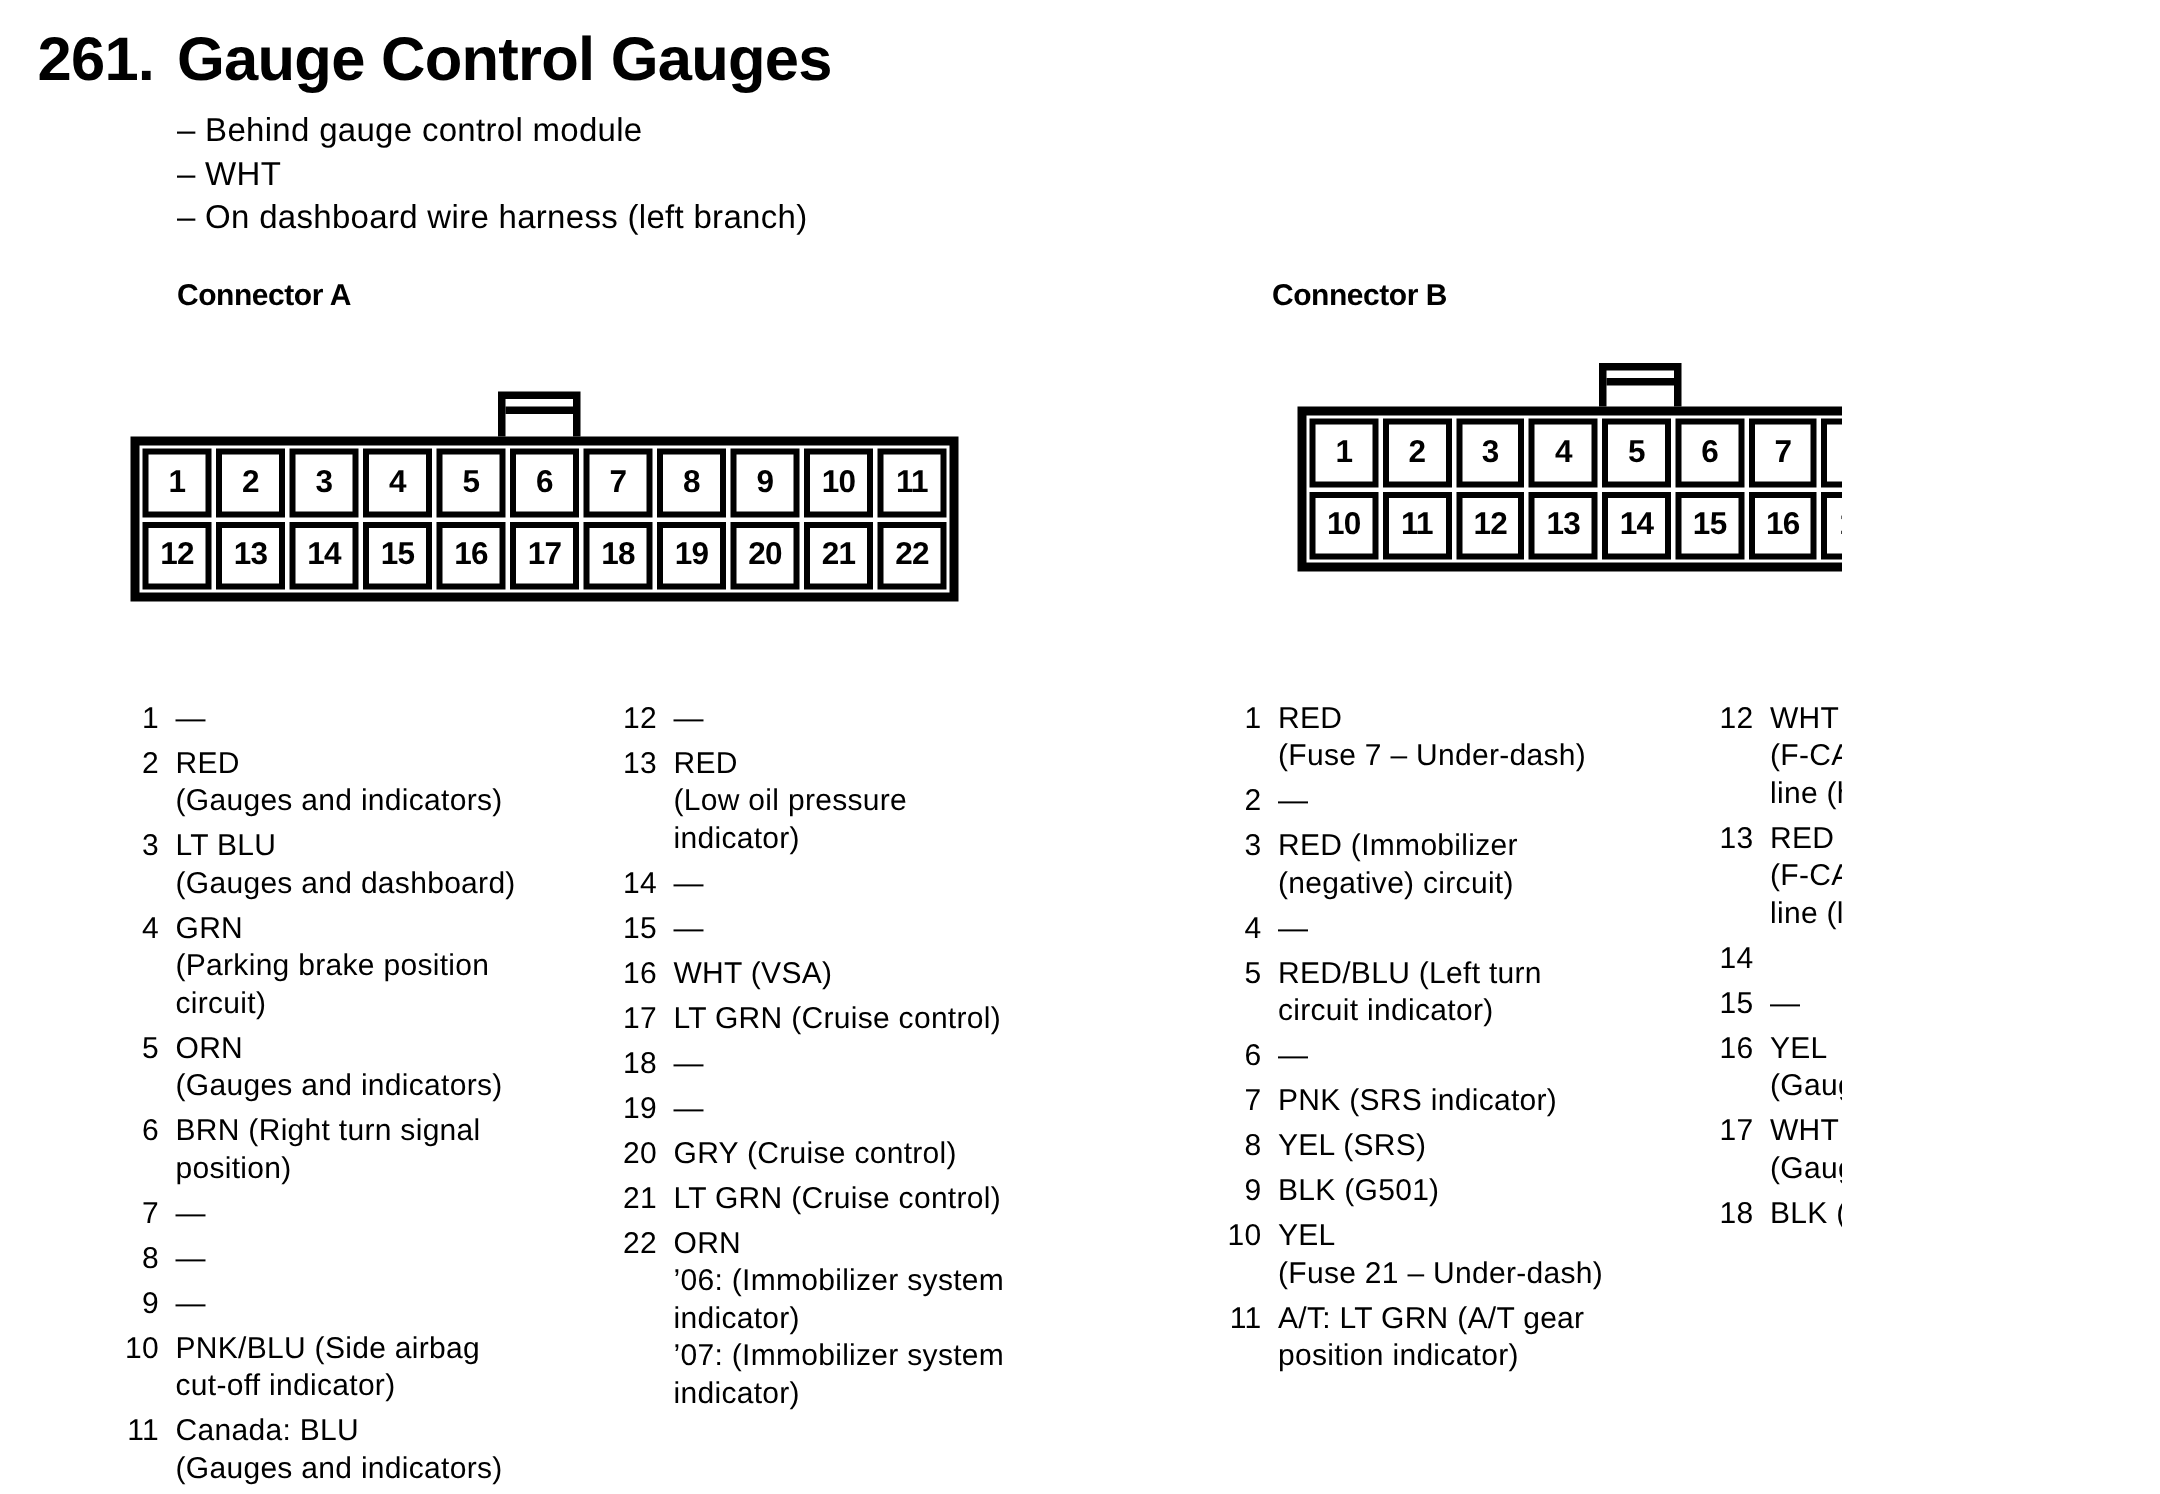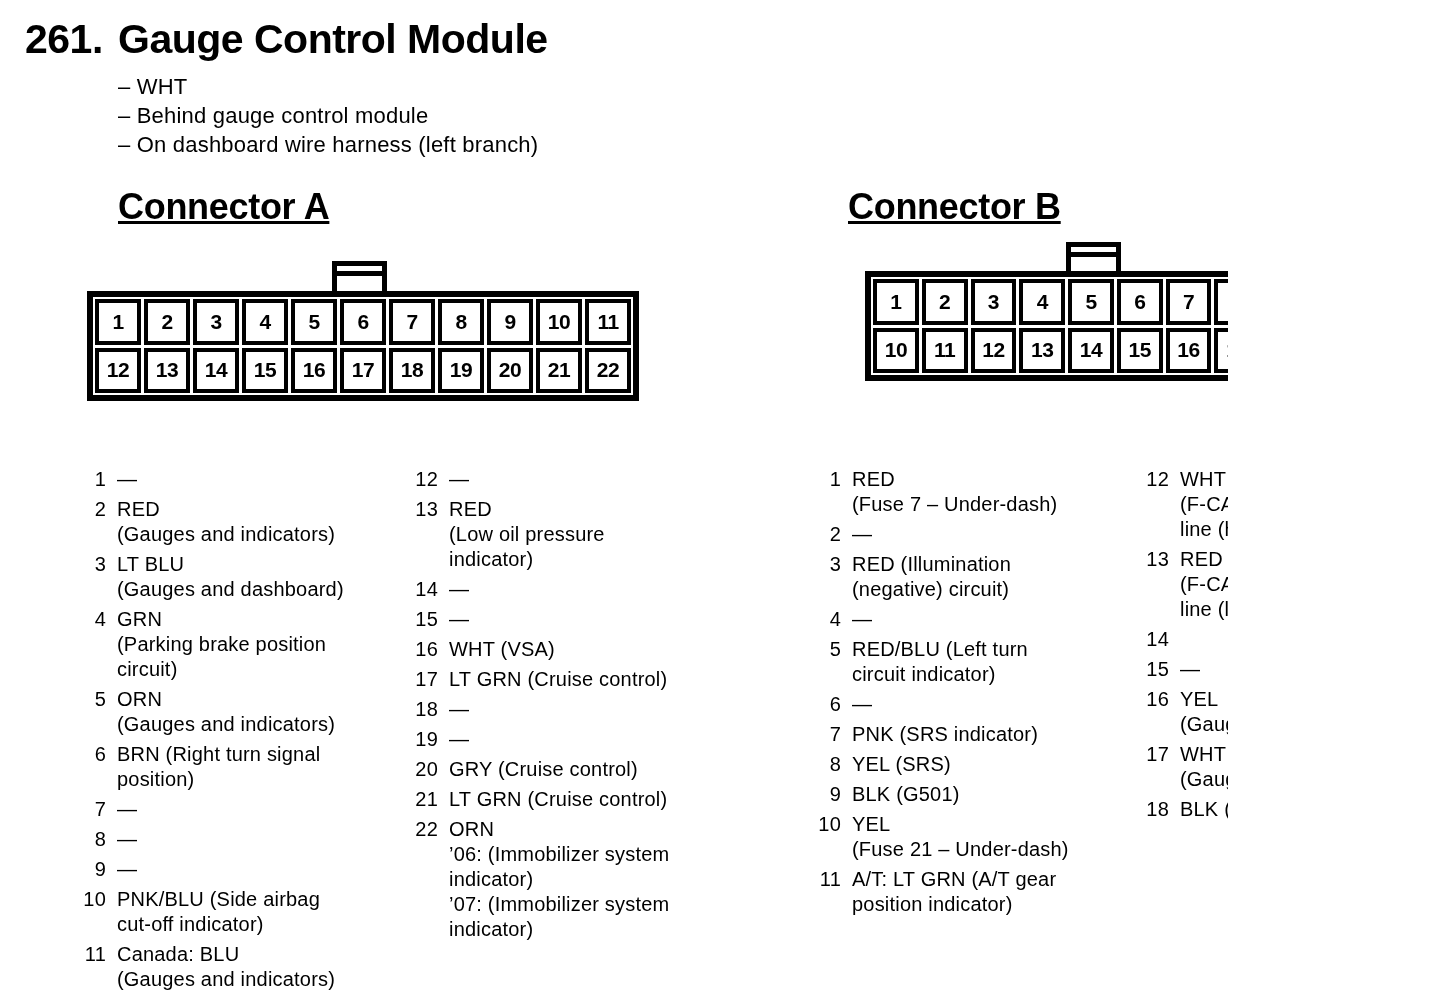--- a/index.html
+++ b/index.html
@@ -33,25 +33,24 @@
     top: 72px;
     font-size: 22px;
     line-height: 29px;
     letter-spacing: 0.2px;
     white-space: nowrap;
   }
 
   
   .conn-heading {
     position: absolute;
-    font-size: 36px;
+    font-size: 20px;
     font-weight: bold;
     letter-spacing: -0.3px;
     white-space: nowrap;
-    text-decoration: underline;
   }
   #heading-a { left: 118px; top: 186px; }
   #heading-b { left: 848px; top: 186px; text-align: center; }
 
   
   .tab {
     position: absolute;
     width: 55px;
     border: 5px solid #000;
     background: #fff;
@@ -102,26 +101,26 @@
   .pin-num  { flex: none; width: 27px; text-align: right; }
   .pin-desc { margin-left: 11px; white-space: pre-line; }
 </style>
 </head>
 <body>
 
 <div id="page">
 
   <div class="title-row">
     <span class="title-num">261.</span>
-    <span class="title-text">Gauge Control Module</span>
+    <span class="title-text">Gauge Control Gauges</span>
   </div>
 
   <div class="notes">
+    <div class="note-line">– Behind gauge control module</div>
     <div class="note-line">– WHT</div>
-    <div class="note-line">– Behind gauge control module</div>
     <div class="note-line">– On dashboard wire harness (left branch)</div>
   </div>
 
   <div class="conn-heading" id="heading-a">Connector A</div>
   <div class="conn-heading" id="heading-b">Connector B</div>
 
   <div class="tab" id="tab-a">
     <div class="tab-bar"></div>
   </div>
   <div class="connector" id="conn-a">
@@ -306,21 +305,21 @@
 (Fuse 7 – Under-dash)</span>
   </div>
 
   <div class="pin-entry">
     <span class="pin-num">2</span>
     <span class="pin-desc">—</span>
   </div>
 
   <div class="pin-entry">
     <span class="pin-num">3</span>
-    <span class="pin-desc">RED (Illumination
+    <span class="pin-desc">RED (Immobilizer
 (negative) circuit)</span>
   </div>
 
   <div class="pin-entry">
     <span class="pin-num">4</span>
     <span class="pin-desc">—</span>
   </div>
 
   <div class="pin-entry">
     <span class="pin-num">5</span>

